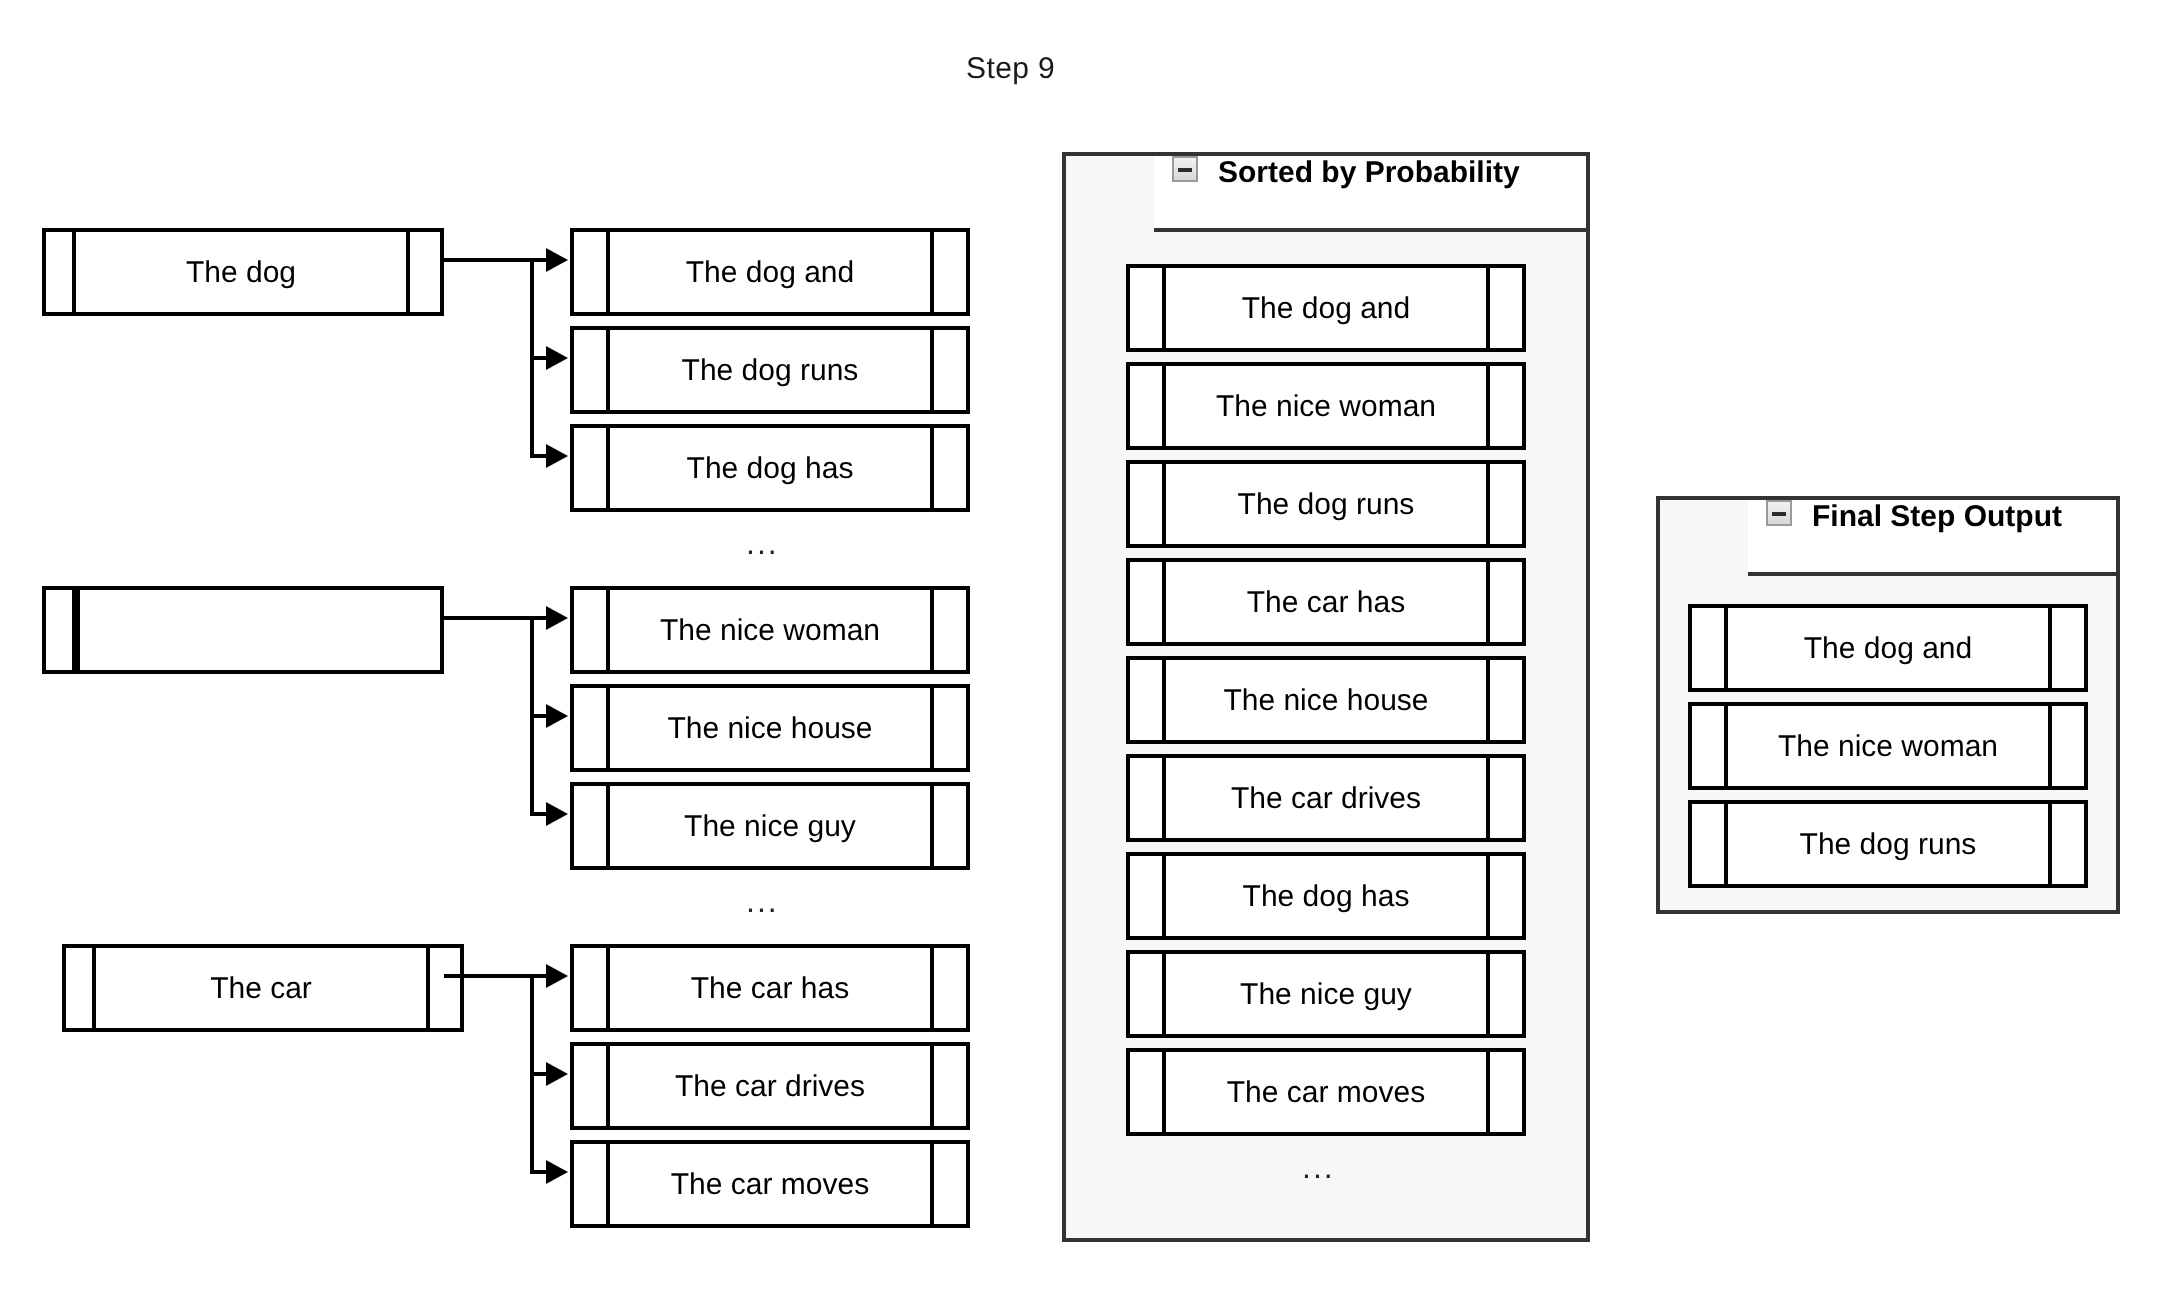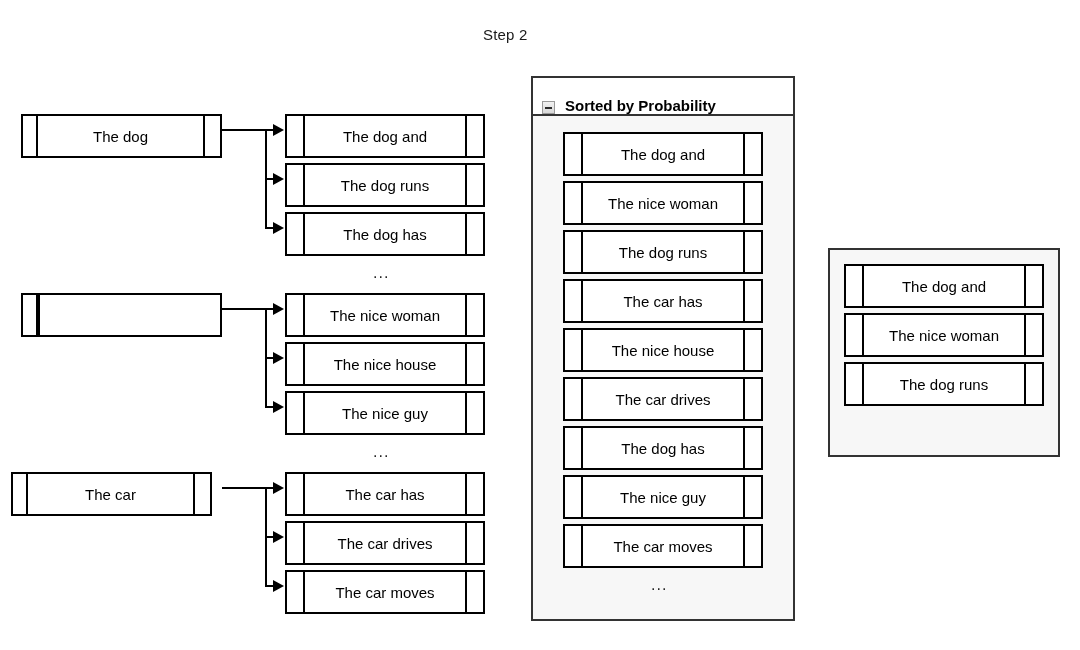--- a/index.html
+++ b/index.html
@@ -104,22 +104,23 @@
     box-sizing: border-box;
     border: 2px solid #333;
     background: #f7f7f7;
   }
   .panel-header {
     box-sizing: border-box;
     height: 38px;
     border-bottom: 2px solid #333;
     background: #ffffff;
     display: flex;
-    align-items: flex-end;
+    align-items: flex-start;
     padding-left: 9px;
+    margin-left: 44px;
   }
   .collapse-icon {
     box-sizing: border-box;
     width: 13px;
     height: 13px;
     flex: 0 0 13px;
     border: 1px solid #9a9a9a;
     background: linear-gradient(#f2f2f2, #d8d8d8);
     position: relative;
     margin-right: 10px;
@@ -141,21 +142,21 @@
     white-space: nowrap;
   }
   .panel-body {
     position: relative;
   }
   .panel .tokbox { position: absolute; }
 </style>
 </head>
 <body>
 
-<div id="step-title">Step 2</div>
+<div id="step-title">Step 9</div>
 
 <div id="beam-tree">
     <div class="tokbox srcbox" style="left: 21px; top: 114px;">
       <span class="cap"></span>
       <span class="txt">The dog</span>
       <span class="cap right"></span>
     </div>
     <div class="hline" style="left: 222px; top: 128.5px; width: 45px;"></div>
     <div class="vline" style="left: 265px; top: 128.5px; height: 100px;"></div>
     <div class="hline" style="left: 265px; top: 128.5px; width: 9px;"></div>
@@ -201,21 +202,21 @@
       <span class="cap right"></span>
     </div>
     <div class="hline" style="left: 265px; top: 405.5px; width: 9px;"></div>
     <div class="arrowhead" style="left: 273px; top: 400.5px;"></div>
     <div class="tokbox childbox" style="left: 285px; top: 391px;">
       <span class="cap"></span>
       <span class="txt">The nice guy</span>
       <span class="cap right"></span>
     </div>
     <div class="dots" style="left: 373px; top: 444px;">...</div>
-    <div class="tokbox srcbox" style="left: 11px; top: 472px;">
+    <div class="tokbox srcbox" style="left: 31px; top: 472px;">
       <span class="cap"></span>
       <span class="txt">The car</span>
       <span class="cap right"></span>
     </div>
     <div class="hline" style="left: 222px; top: 486.5px; width: 45px;"></div>
     <div class="vline" style="left: 265px; top: 486.5px; height: 100px;"></div>
     <div class="hline" style="left: 265px; top: 486.5px; width: 9px;"></div>
     <div class="arrowhead" style="left: 273px; top: 481.5px;"></div>
     <div class="tokbox childbox" style="left: 285px; top: 472px;">
       <span class="cap"></span>
@@ -287,20 +288,24 @@
       <div class="tokbox " style="left: 30px; top: 408px; width: 200px;">
         <span class="cap"></span>
         <span class="txt">The car moves</span>
         <span class="cap right"></span>
       </div>
       <div class="dots" style="left: 118px; top: 461px;">...</div>
     </div>
 </div>
 
 <div class="panel" id="final-panel" style="left:828px; top:248px; width:232px; height:209px;">
+  <div class="panel-header">
+    <span class="collapse-icon"></span>
+    <span class="panel-title">Final Step Output</span>
+  </div>
   <div class="panel-body" id="final-panel-body" style="height:167px;">
       <div class="tokbox " style="left: 14px; top: 14px; width: 200px;">
         <span class="cap"></span>
         <span class="txt">The dog and</span>
         <span class="cap right"></span>
       </div>
       <div class="tokbox " style="left: 14px; top: 63px; width: 200px;">
         <span class="cap"></span>
         <span class="txt">The nice woman</span>
         <span class="cap right"></span>

